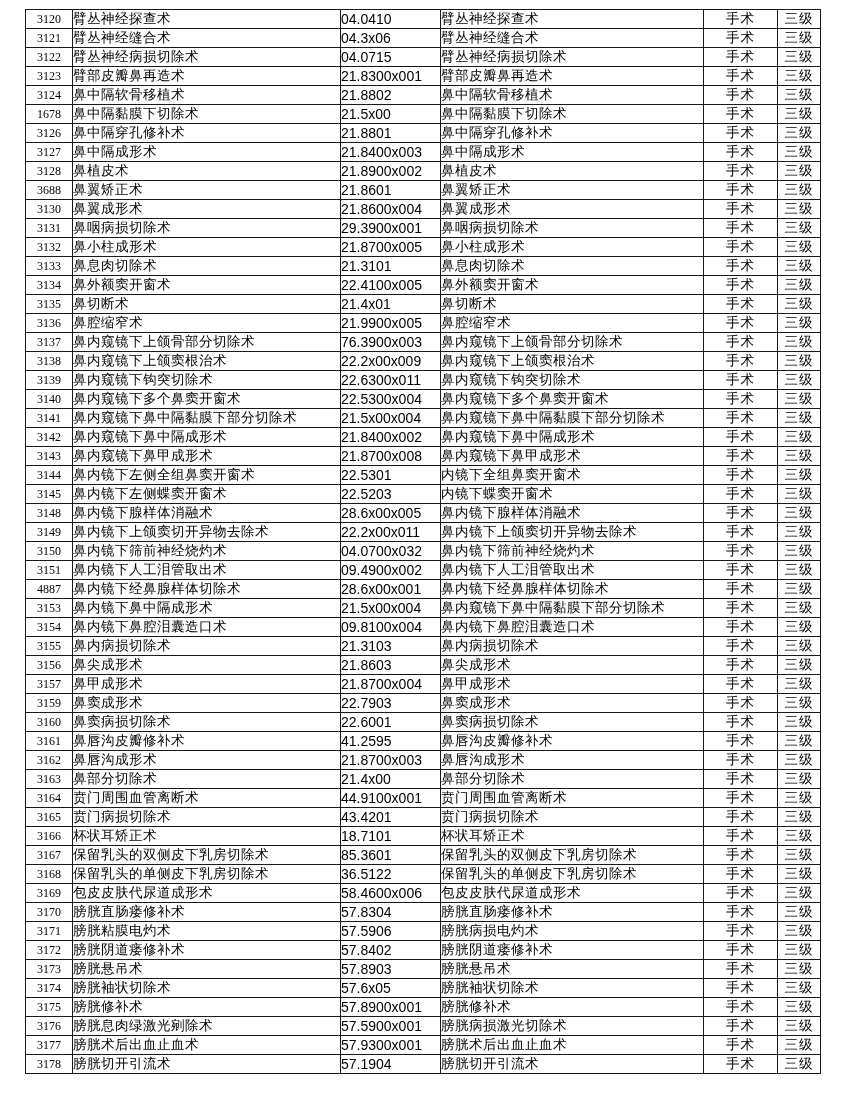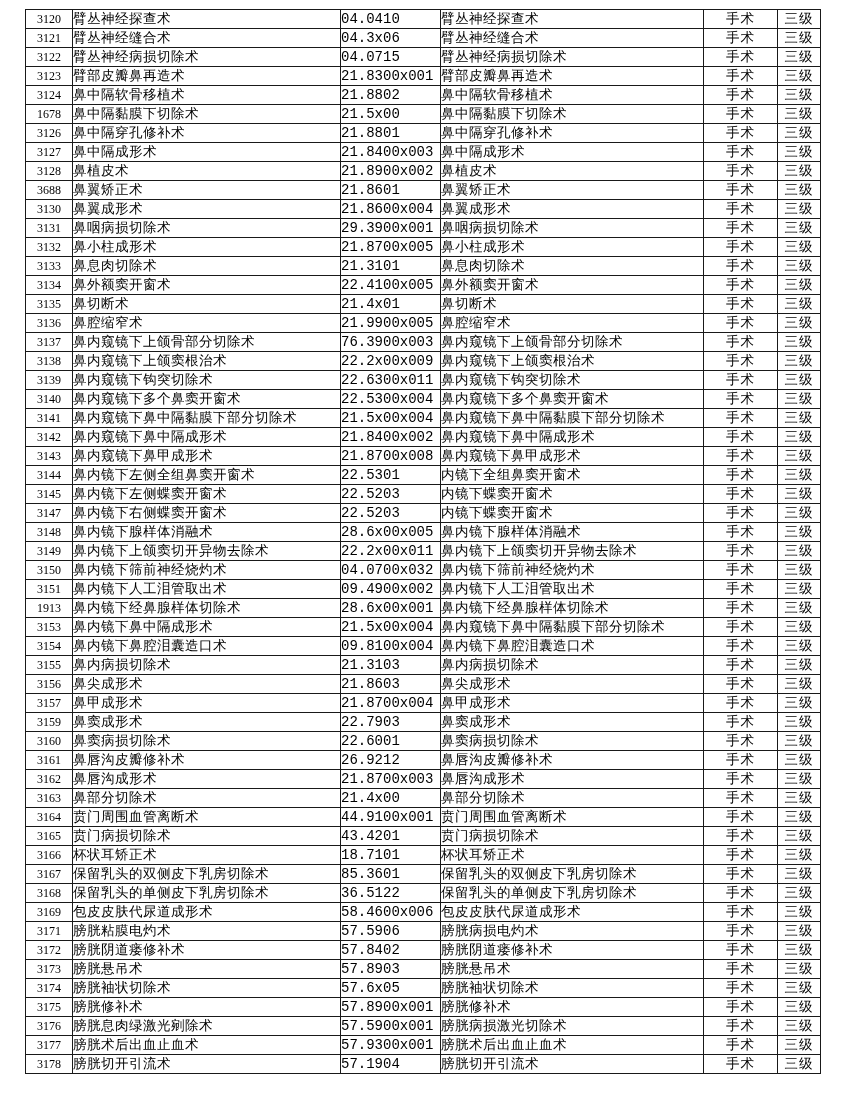--- a/index.html
+++ b/index.html
@@ -54,21 +54,21 @@
   td.c1, td.c3 { 
     text-align: left;
     padding-left: 4px;
     font-family: "DejaVu Serif", "Liberation Serif", serif;
     font-size: 13.5px;
     letter-spacing: 0.5px;
   }
   td.c2 { 
     text-align: left;
     padding-left: 3px;
-    font-family: Liberation Mono, monospace;
+    font-family: Liberation Sans, sans-serif;
     font-size: 14px;
     font-weight: 500;
   }
   td.c4, td.c5 { 
     text-align: center;
     font-family: "DejaVu Serif", "Liberation Serif", serif;
     font-size: 13.5px;
     letter-spacing: 1px;
   }
 </style>
@@ -288,28 +288,20 @@
         </tr>
         <tr>
           <td class="c0">3145</td>
           <td class="c1">鼻内镜下左侧蝶窦开窗术</td>
           <td class="c2">22.5203</td>
           <td class="c3">内镜下蝶窦开窗术</td>
           <td class="c4">手术</td>
           <td class="c5">三级</td>
         </tr>
         <tr>
-          <td class="c0">3147</td>
-          <td class="c1">鼻内镜下右侧蝶窦开窗术</td>
-          <td class="c2">22.5203</td>
-          <td class="c3">内镜下蝶窦开窗术</td>
-          <td class="c4">手术</td>
-          <td class="c5">三级</td>
-        </tr>
-        <tr>
           <td class="c0">3148</td>
           <td class="c1">鼻内镜下腺样体消融术</td>
           <td class="c2">28.6x00x005</td>
           <td class="c3">鼻内镜下腺样体消融术</td>
           <td class="c4">手术</td>
           <td class="c5">三级</td>
         </tr>
         <tr>
           <td class="c0">3149</td>
           <td class="c1">鼻内镜下上颌窦切开异物去除术</td>
@@ -328,21 +320,21 @@
         </tr>
         <tr>
           <td class="c0">3151</td>
           <td class="c1">鼻内镜下人工泪管取出术</td>
           <td class="c2">09.4900x002</td>
           <td class="c3">鼻内镜下人工泪管取出术</td>
           <td class="c4">手术</td>
           <td class="c5">三级</td>
         </tr>
         <tr>
-          <td class="c0">1913</td>
+          <td class="c0">4887</td>
           <td class="c1">鼻内镜下经鼻腺样体切除术</td>
           <td class="c2">28.6x00x001</td>
           <td class="c3">鼻内镜下经鼻腺样体切除术</td>
           <td class="c4">手术</td>
           <td class="c5">三级</td>
         </tr>
         <tr>
           <td class="c0">3153</td>
           <td class="c1">鼻内镜下鼻中隔成形术</td>
           <td class="c2">21.5x00x004</td>
@@ -394,21 +386,21 @@
           <td class="c0">3160</td>
           <td class="c1">鼻窦病损切除术</td>
           <td class="c2">22.6001</td>
           <td class="c3">鼻窦病损切除术</td>
           <td class="c4">手术</td>
           <td class="c5">三级</td>
         </tr>
         <tr>
           <td class="c0">3161</td>
           <td class="c1">鼻唇沟皮瓣修补术</td>
-          <td class="c2">26.9212</td>
+          <td class="c2">41.2595</td>
           <td class="c3">鼻唇沟皮瓣修补术</td>
           <td class="c4">手术</td>
           <td class="c5">三级</td>
         </tr>
         <tr>
           <td class="c0">3162</td>
           <td class="c1">鼻唇沟成形术</td>
           <td class="c2">21.8700x003</td>
           <td class="c3">鼻唇沟成形术</td>
           <td class="c4">手术</td>
@@ -460,20 +452,28 @@
           <td class="c2">36.5122</td>
           <td class="c3">保留乳头的单侧皮下乳房切除术</td>
           <td class="c4">手术</td>
           <td class="c5">三级</td>
         </tr>
         <tr>
           <td class="c0">3169</td>
           <td class="c1">包皮皮肤代尿道成形术</td>
           <td class="c2">58.4600x006</td>
           <td class="c3">包皮皮肤代尿道成形术</td>
+          <td class="c4">手术</td>
+          <td class="c5">三级</td>
+        </tr>
+        <tr>
+          <td class="c0">3170</td>
+          <td class="c1">膀胱直肠瘘修补术</td>
+          <td class="c2">57.8304</td>
+          <td class="c3">膀胱直肠瘘修补术</td>
           <td class="c4">手术</td>
           <td class="c5">三级</td>
         </tr>
         <tr>
           <td class="c0">3171</td>
           <td class="c1">膀胱粘膜电灼术</td>
           <td class="c2">57.5906</td>
           <td class="c3">膀胱病损电灼术</td>
           <td class="c4">手术</td>
           <td class="c5">三级</td>

